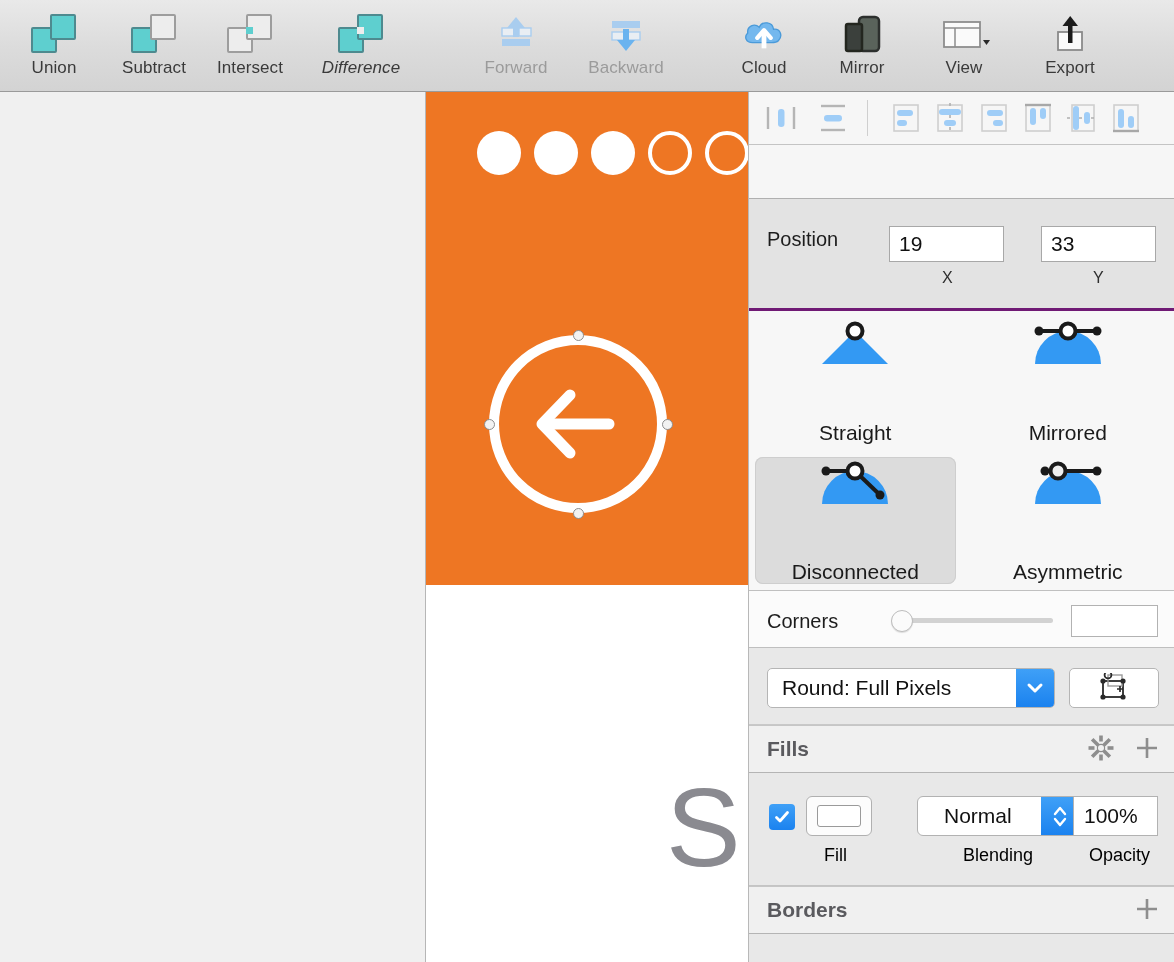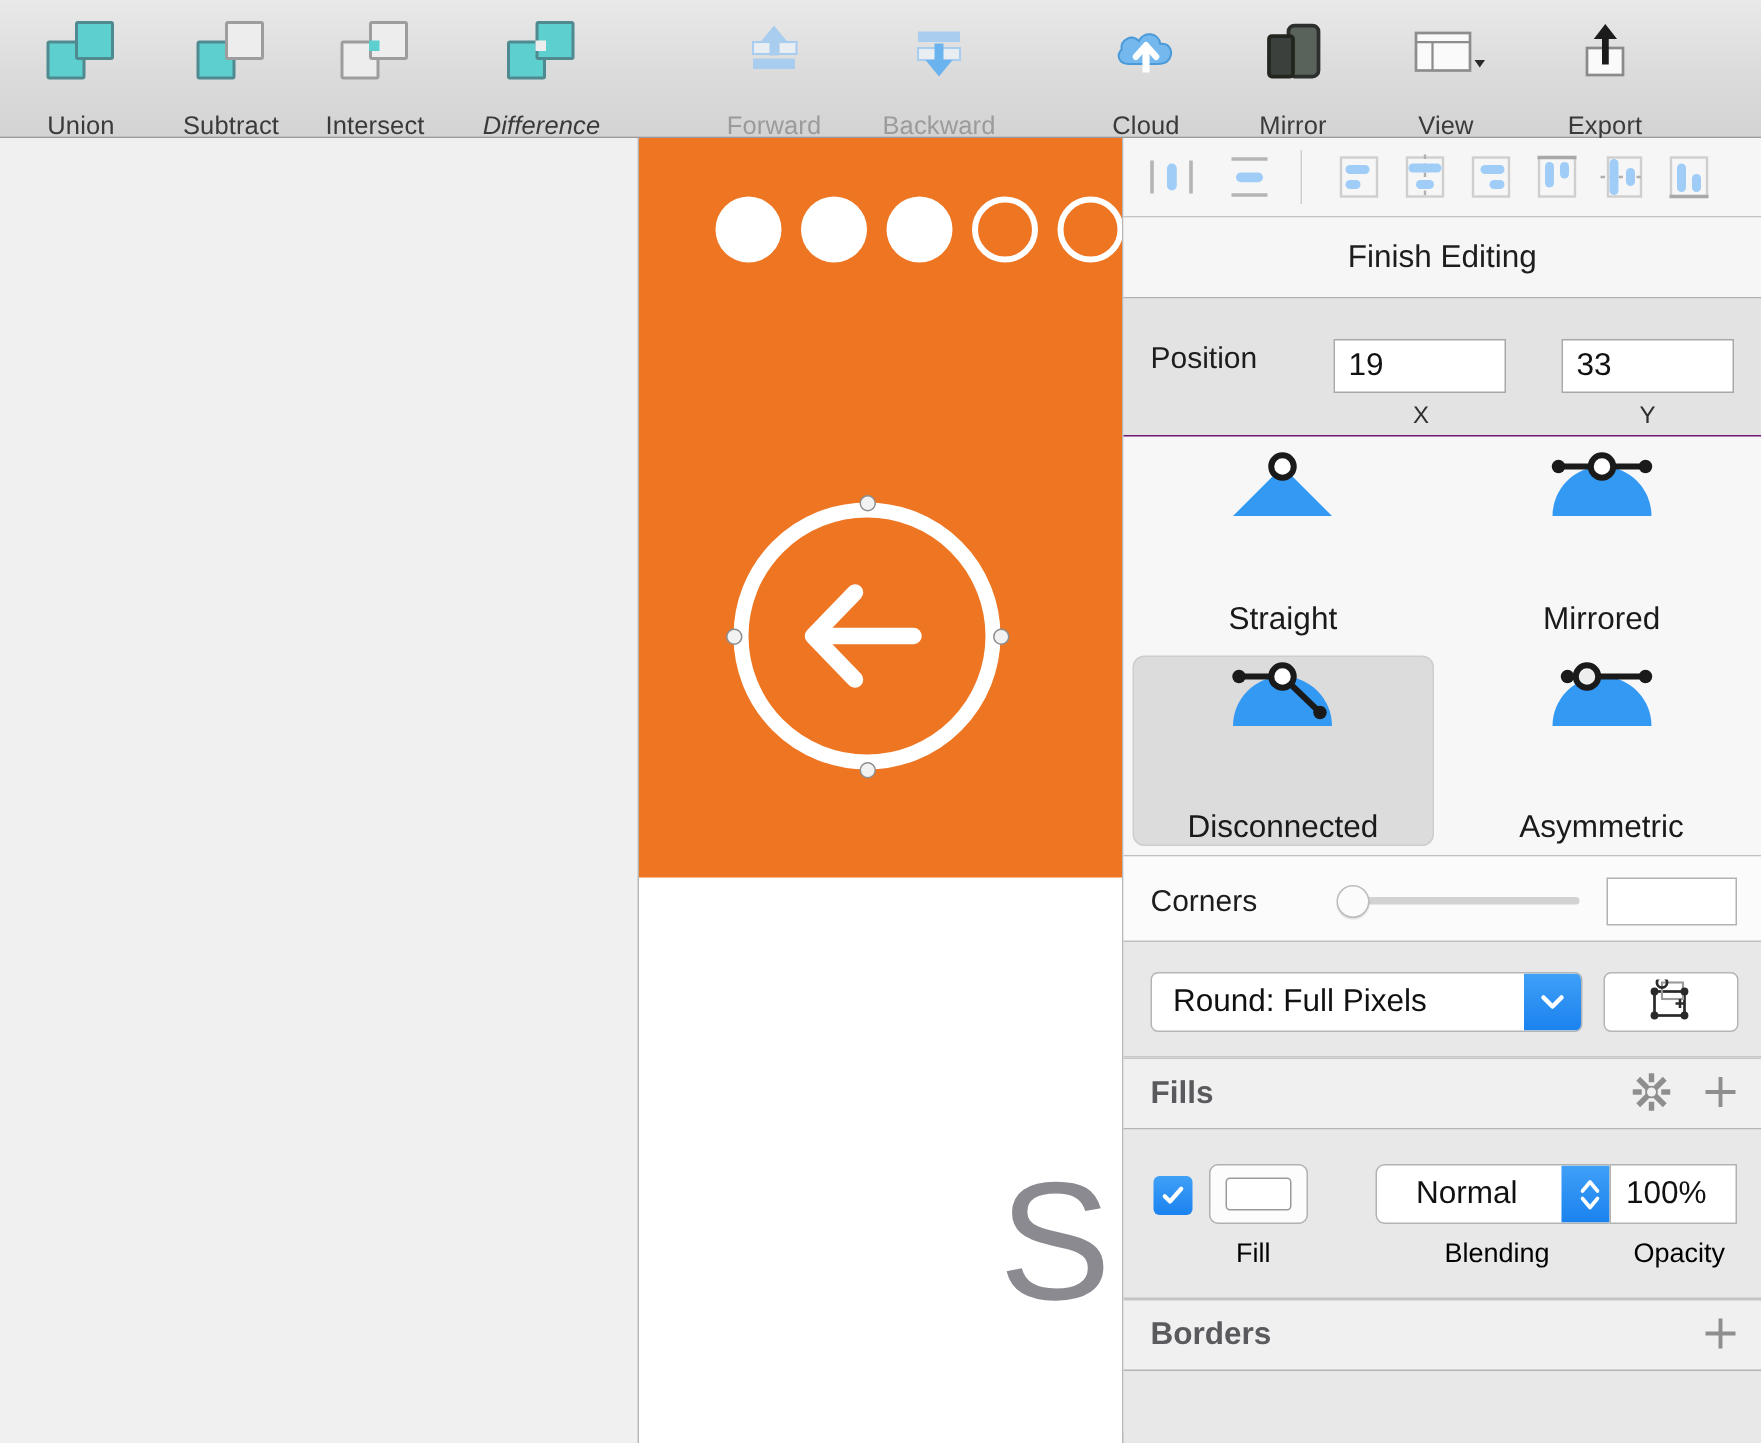--- a/index.html
+++ b/index.html
@@ -18,21 +18,21 @@
     background: linear-gradient(to bottom, #e9e9e9 0%, #dcdcdc 50%, #d3d3d3 100%);
     border-bottom: 1px solid #9a9a9a;
     display: flex; align-items: flex-start;
   }
   .tb-group { display: flex; align-items: flex-start; height: 92px; }
   .tb-item {
     display: flex; flex-direction: column; align-items: center; justify-content: flex-start;
     padding-top: 12px; cursor: default; user-select: none;
   }
   .tb-icon { height: 44px; display: flex; align-items: center; justify-content: center; }
-  .tb-label { font-size: 17px; color: #3a3a3a; margin-top: 18px; letter-spacing: 0.1px; }
+  .tb-label { font-size: 17px; color: #3a3a3a; margin-top: 2px; letter-spacing: 0.1px; }
   .tb-label.dim { color: #9b9b9b; }
 
   
   .boolicon { position: relative; width: 46px; height: 40px; }
   .boolicon .sq { position: absolute; width: 26px; height: 26px; border-radius: 2px; }
   .boolicon .sq.back { left: 0; top: 13px; }
   .boolicon .sq.front { left: 19px; top: 0px; }
   .sq.teal { background: #5ecfcf; border: 2px solid #4e8a8f; }
   .sq.gray { background: #ededed; border: 2px solid #9d9d9d; }
   .boolicon .inner { position: absolute; left: 19px; top: 13px; width: 7px; height: 7px; }
@@ -100,21 +100,21 @@
     border-bottom: 1px solid #b0b0b0;
   }
   .seg-btn {
     flex: 1; display: flex; align-items: center; justify-content: center;
     font-size: 21px; color: #1d1d1d; cursor: default; background: #f6f6f6;
   }
   .seg-btn + .seg-btn { border-left: 1px solid #cdcdcd; }
 
   
   .pos-row {
-    height: 92px; background: #e3e3e3; border-bottom: 1px solid #701a75;
+    height: 112px; background: #e3e3e3; border-bottom: 3px solid #701a75;
     position: relative;
   }
   .pos-label { position: absolute; left: 18px; top: 29px; font-size: 20px; color: #1d1d1d; }
   .numfield {
     position: absolute; height: 36px; background: #ffffff;
     border: 1px solid #a8a8a8; font-size: 21px; color: #111;
     display: flex; align-items: center; padding-left: 9px;
   }
   .axis-label { position: absolute; font-size: 16px; color: #2e2e2e; }
 
@@ -428,21 +428,20 @@
         <svg class="ai" viewBox="0 0 34 34">
           <rect x="5" y="4" width="24" height="26" fill="none" stroke="#cfcfcf" stroke-width="1.6"></rect>
           <line x1="4" y1="30" x2="30" y2="30" stroke="#a8a8a8" stroke-width="2.4"></line>
           <rect x="9" y="8" width="6" height="19" rx="3" fill="#9fcdf7"></rect>
           <rect x="19" y="15" width="6" height="12" rx="3" fill="#9fcdf7"></rect>
         </svg>
       </div>
     </div>
 
     <div class="seg-row">
-      <div class="seg-btn">Finish Editing</div>
     </div>
 
     <div class="pos-row">
       <div class="pos-label">Position</div>
       <div class="numfield" style="left:140px; top:27px; width:115px;">19</div>
       <div class="axis-label" style="left:193px; top:70px;">X</div>
       <div class="numfield" style="left:292px; top:27px; width:115px;">33</div>
       <div class="axis-label" style="left:344px; top:70px;">Y</div>
     </div>
 

